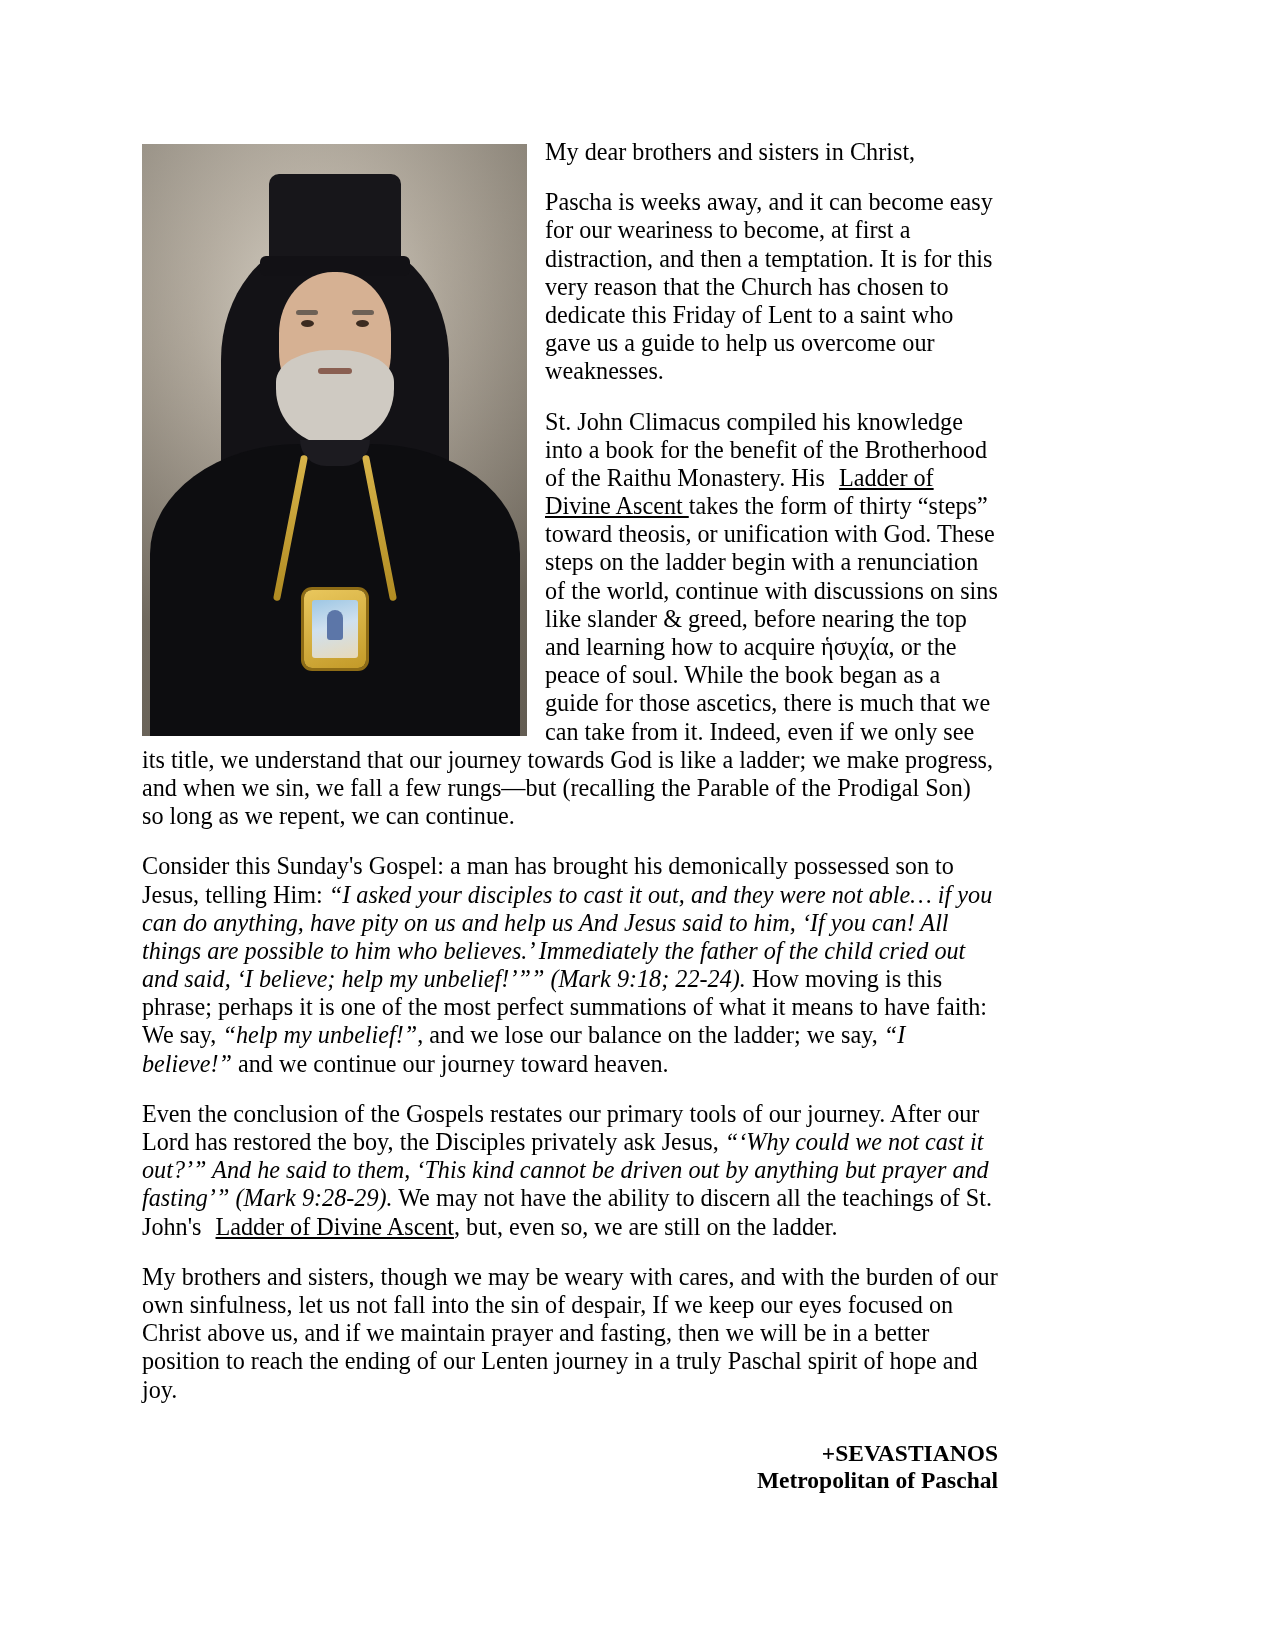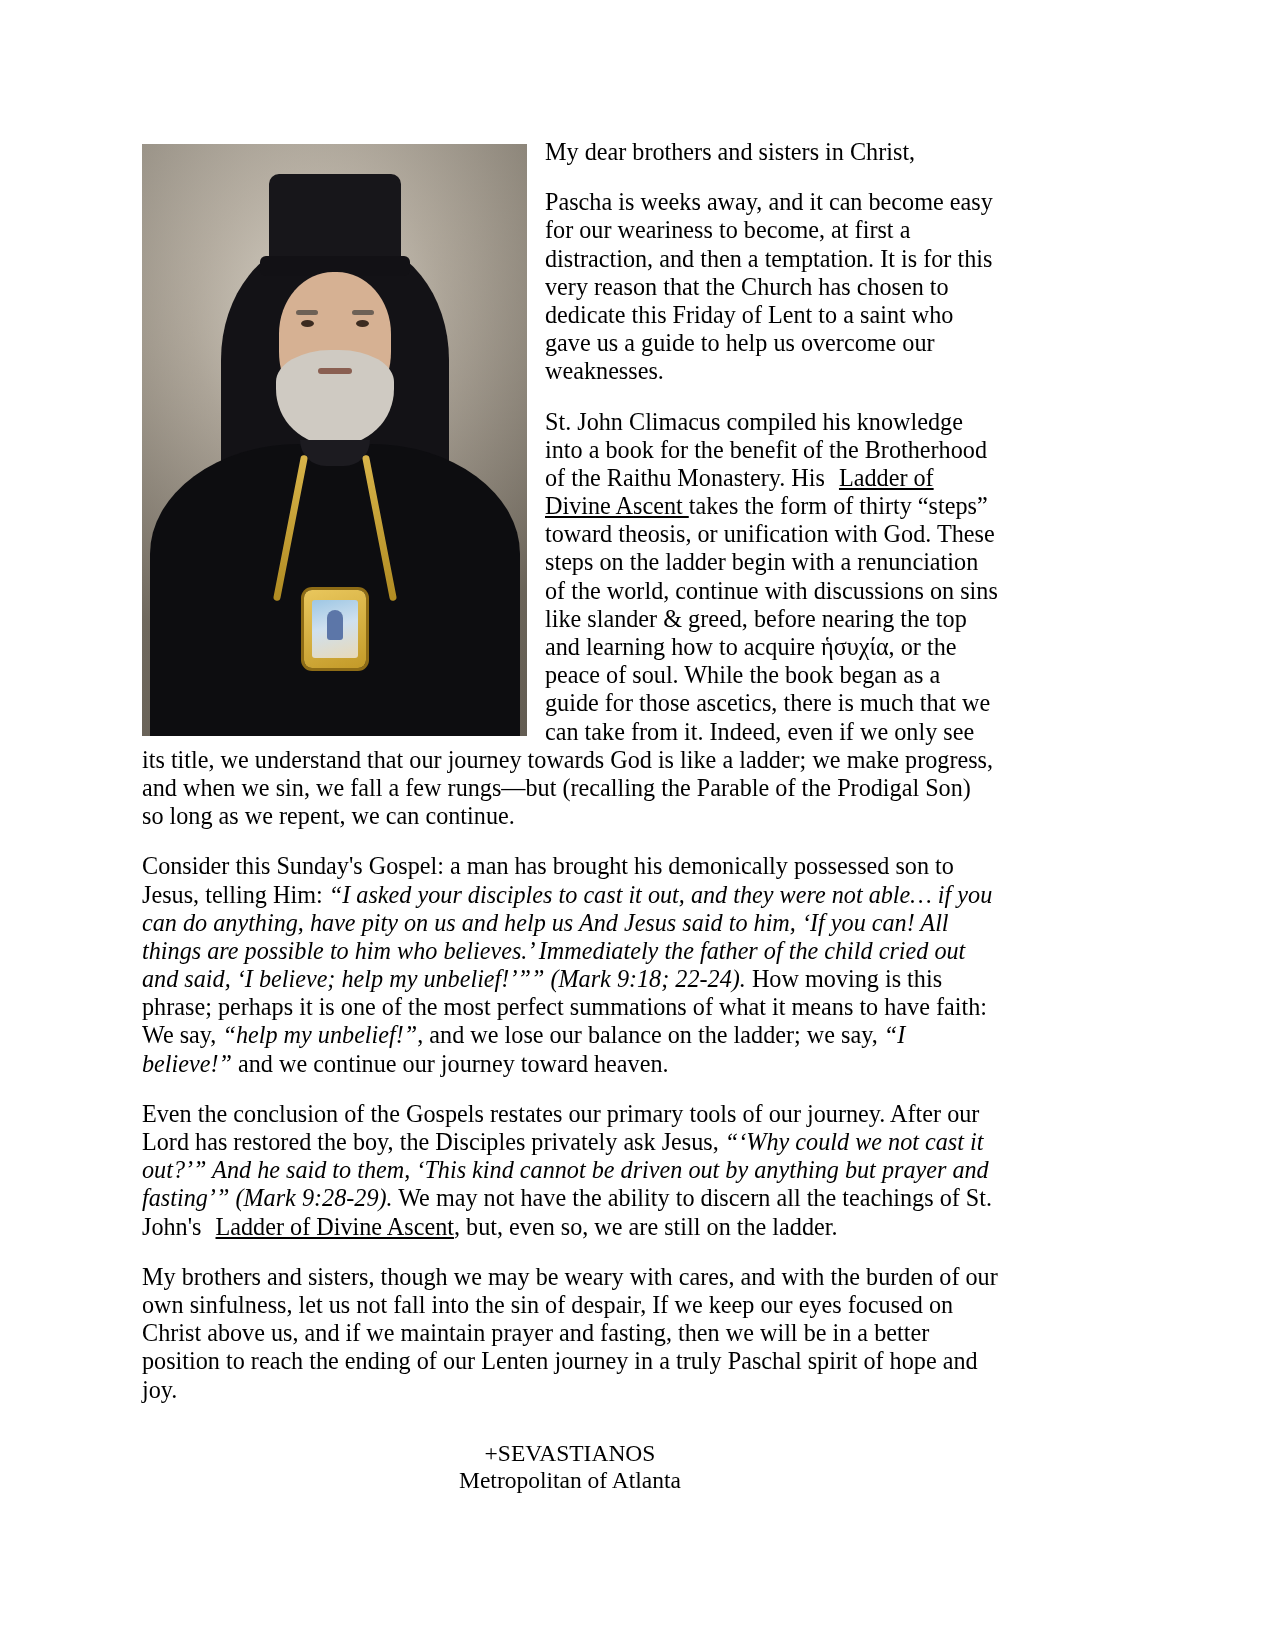--- a/index.html
+++ b/index.html
@@ -203,21 +203,21 @@
   em, .ital { }
   u, .und { text-decoration: underline; margin-left: 8px; }
 
   .signature {
     margin-top: 36px;
     text-align: center;
     font-weight: bold;
     font-size: 23.5px;
     line-height: 1.18;
   }
-  .signature div { font-weight: normal; }
+  .signature div { font-weight: bold; text-align: right; }
 
   .clearfix::after { content: ""; display: block; clear: both; }
 </style>
 </head>
 <body>
 
 <div class="page">
 
   <div class="first-block clearfix">
 
@@ -255,16 +255,16 @@
   </div>
 
   <p><span>Consider this Sunday's Gospel: a man has brought his demonically possessed son to Jesus, telling Him: </span><em>“I asked your disciples to cast it out, and they were not able… if you can do anything, have pity on us and help us And Jesus said to him, ‘If you can! All things are possible to him who believes.’ Immediately the father of the child cried out and said, ‘I believe; help my unbelief!’”” (Mark 9:18; 22-24).</em><span> How moving is this phrase; perhaps it is one of the most perfect summations of what it means to have faith: We say, </span><em>“help my unbelief!”</em><span>, and we lose our balance on the ladder; we say, </span><em>“I believe!”</em><span> and we continue our journey toward heaven.</span></p>
 
   <p><span>Even the conclusion of the Gospels restates our primary tools of our journey. After our Lord has restored the boy, the Disciples privately ask Jesus, </span><em>“‘Why could we not cast it out?’” And he said to them, ‘This kind cannot be driven out by anything but prayer and fasting’” (Mark 9:28-29).</em><span> We may not have the ability to discern all the teachings of St. John's </span><u>Ladder of Divine Ascent</u><span>, but, even so, we are still on the ladder.</span></p>
 
   <p>My brothers and sisters, though we may be weary with cares, and with the burden of our own sinfulness, let us not fall into the sin of despair, If we keep our eyes focused on Christ above us, and if we maintain prayer and fasting, then we will be in a better position to reach the ending of our Lenten journey in a truly Paschal spirit of hope and joy.</p>
 
   <div class="signature">
     <div>+SEVASTIANOS</div>
-    <div>Metropolitan of Atlanta</div>
+    <div>Metropolitan of Paschal</div>
   </div>
 
 </div>
 
 </body></html>

